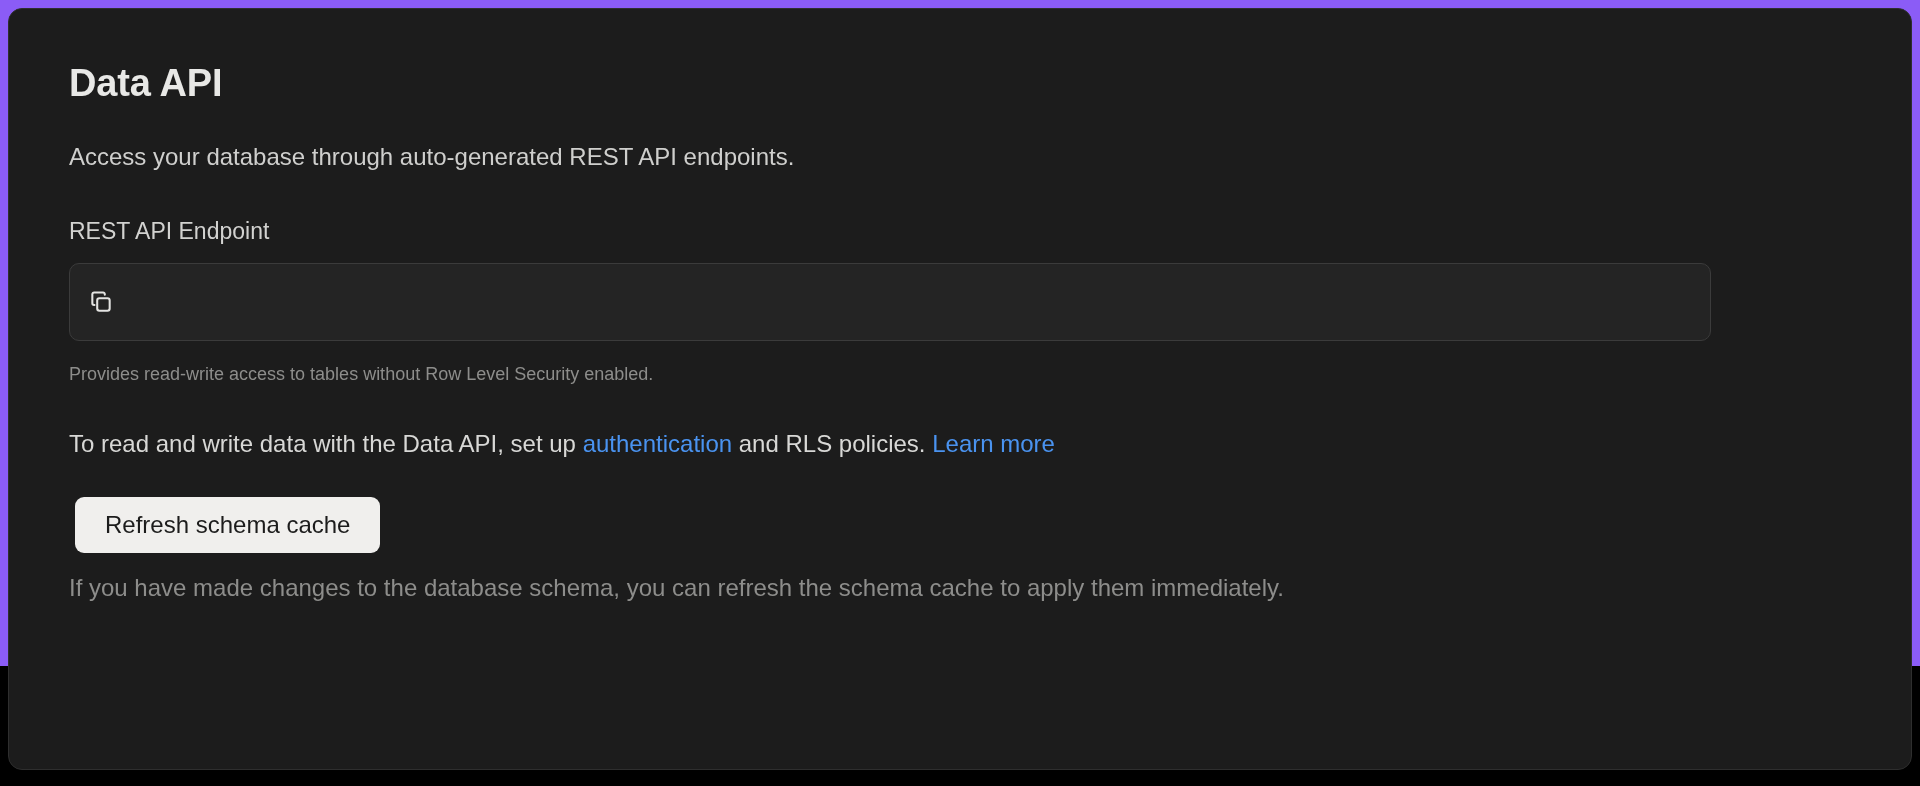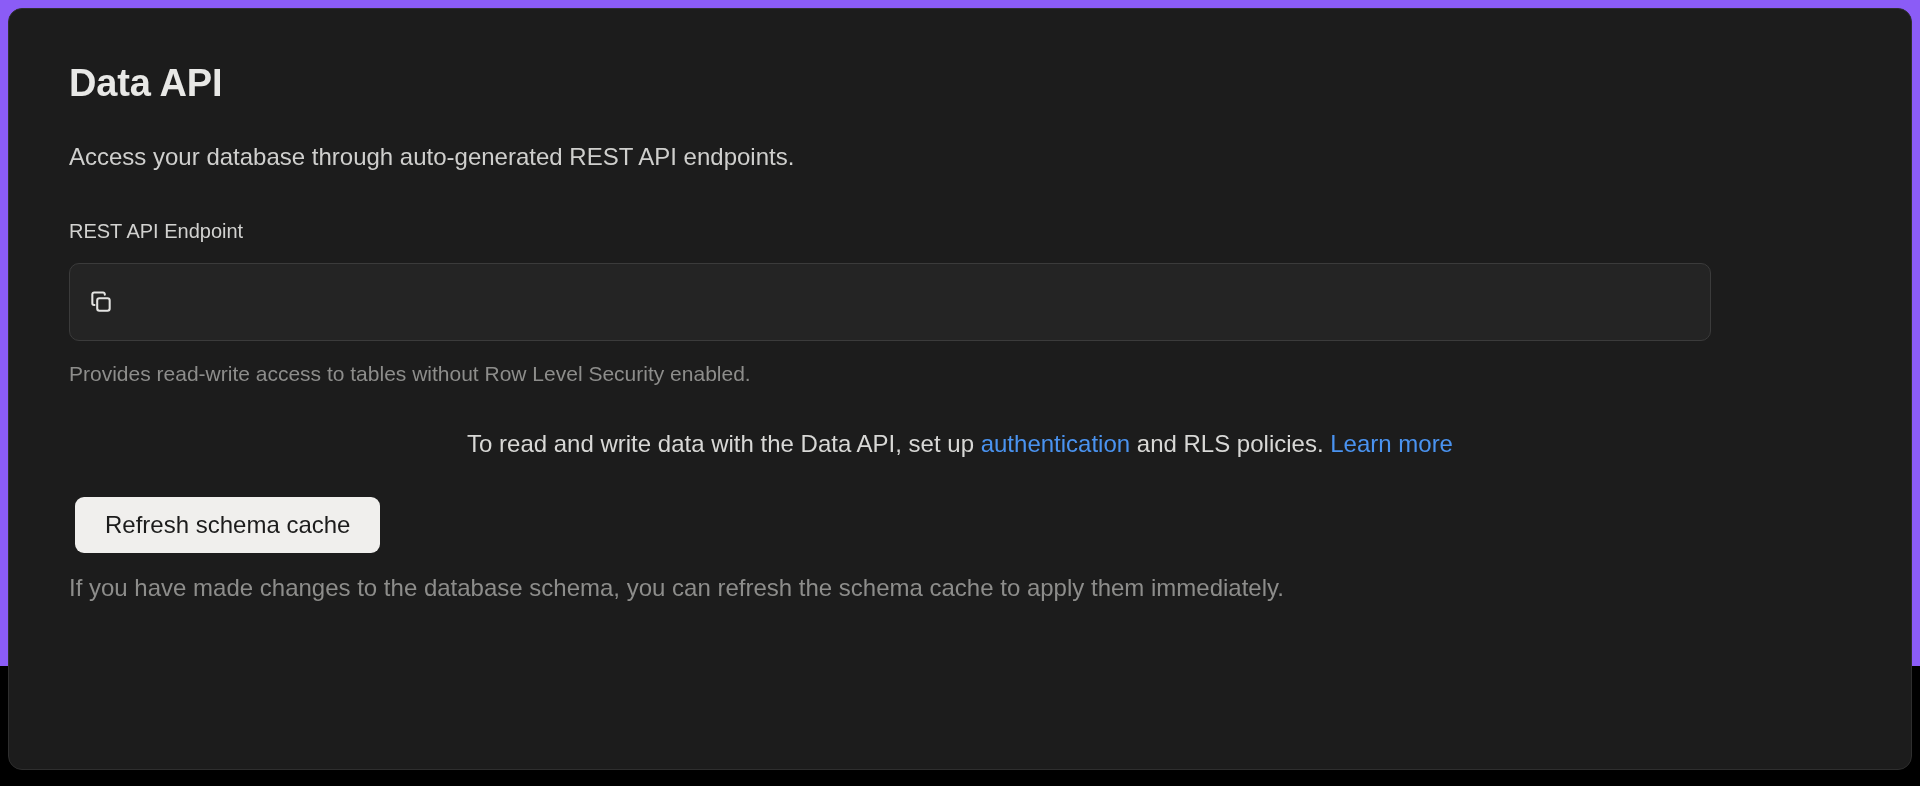--- a/index.html
+++ b/index.html
@@ -52,21 +52,21 @@
     margin: 37px 0 0 0;
     font-size: 24px;
     line-height: 30px;
     font-weight: 400;
     color: #cfcfcd;
   }
 
   
   .field-label {
     margin: 45px 0 0 0;
-    font-size: 20px;
+    font-size: 23px;
     line-height: 28px;
     font-weight: 400;
     color: #d2d2d0;
   }
 
   
   .endpoint-field {
     position: relative;
     margin-top: 18px;
     width: 1642px;
@@ -103,32 +103,31 @@
     border: 0;
     cursor: pointer;
     padding: 0;
     margin-right: 6px;
   }
   .copy-btn svg { display: block; }
 
   
   .field-help {
     margin: 20px 0 0 0;
-    font-size: 21px;
+    font-size: 18px;
     line-height: 26px;
     color: #8d8d8b;
   }
 
   
   .body-paragraph {
     margin: 42px 0 0 0;
     font-size: 24px;
     line-height: 30px;
     color: #d8d8d6;
-    text-align: center;
   }
   .body-paragraph a,
   .inline-link {
     color: #4a93f0;
     text-decoration: none;
     cursor: pointer;
   }
 
   
   .primary-button {

